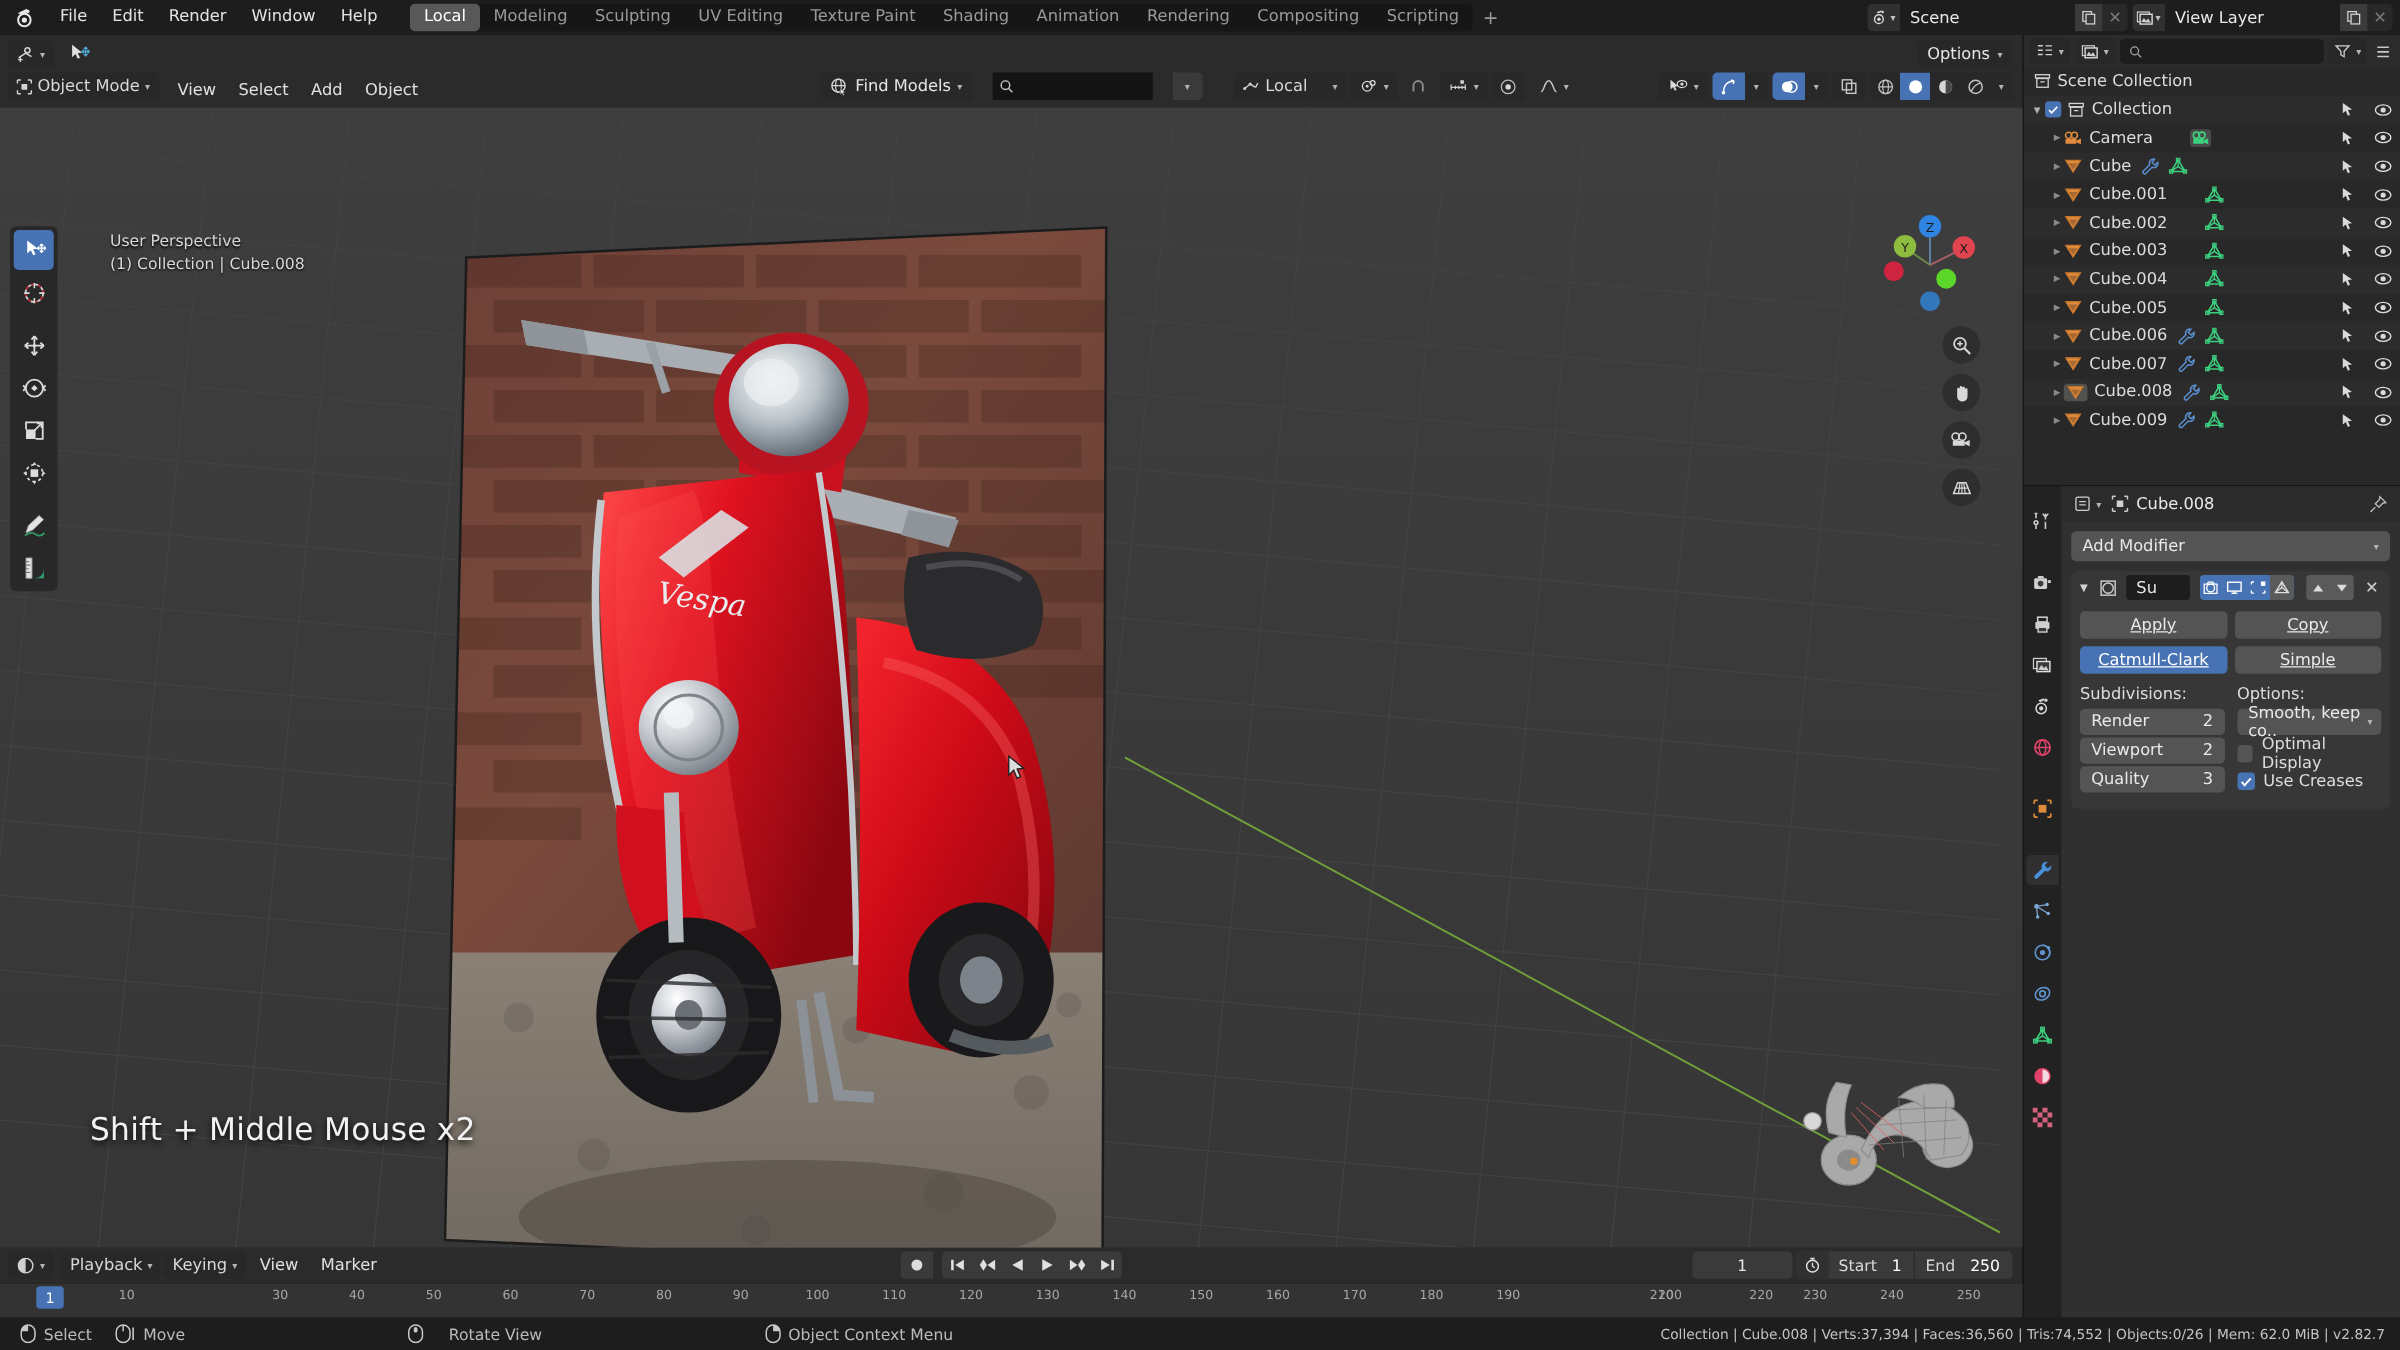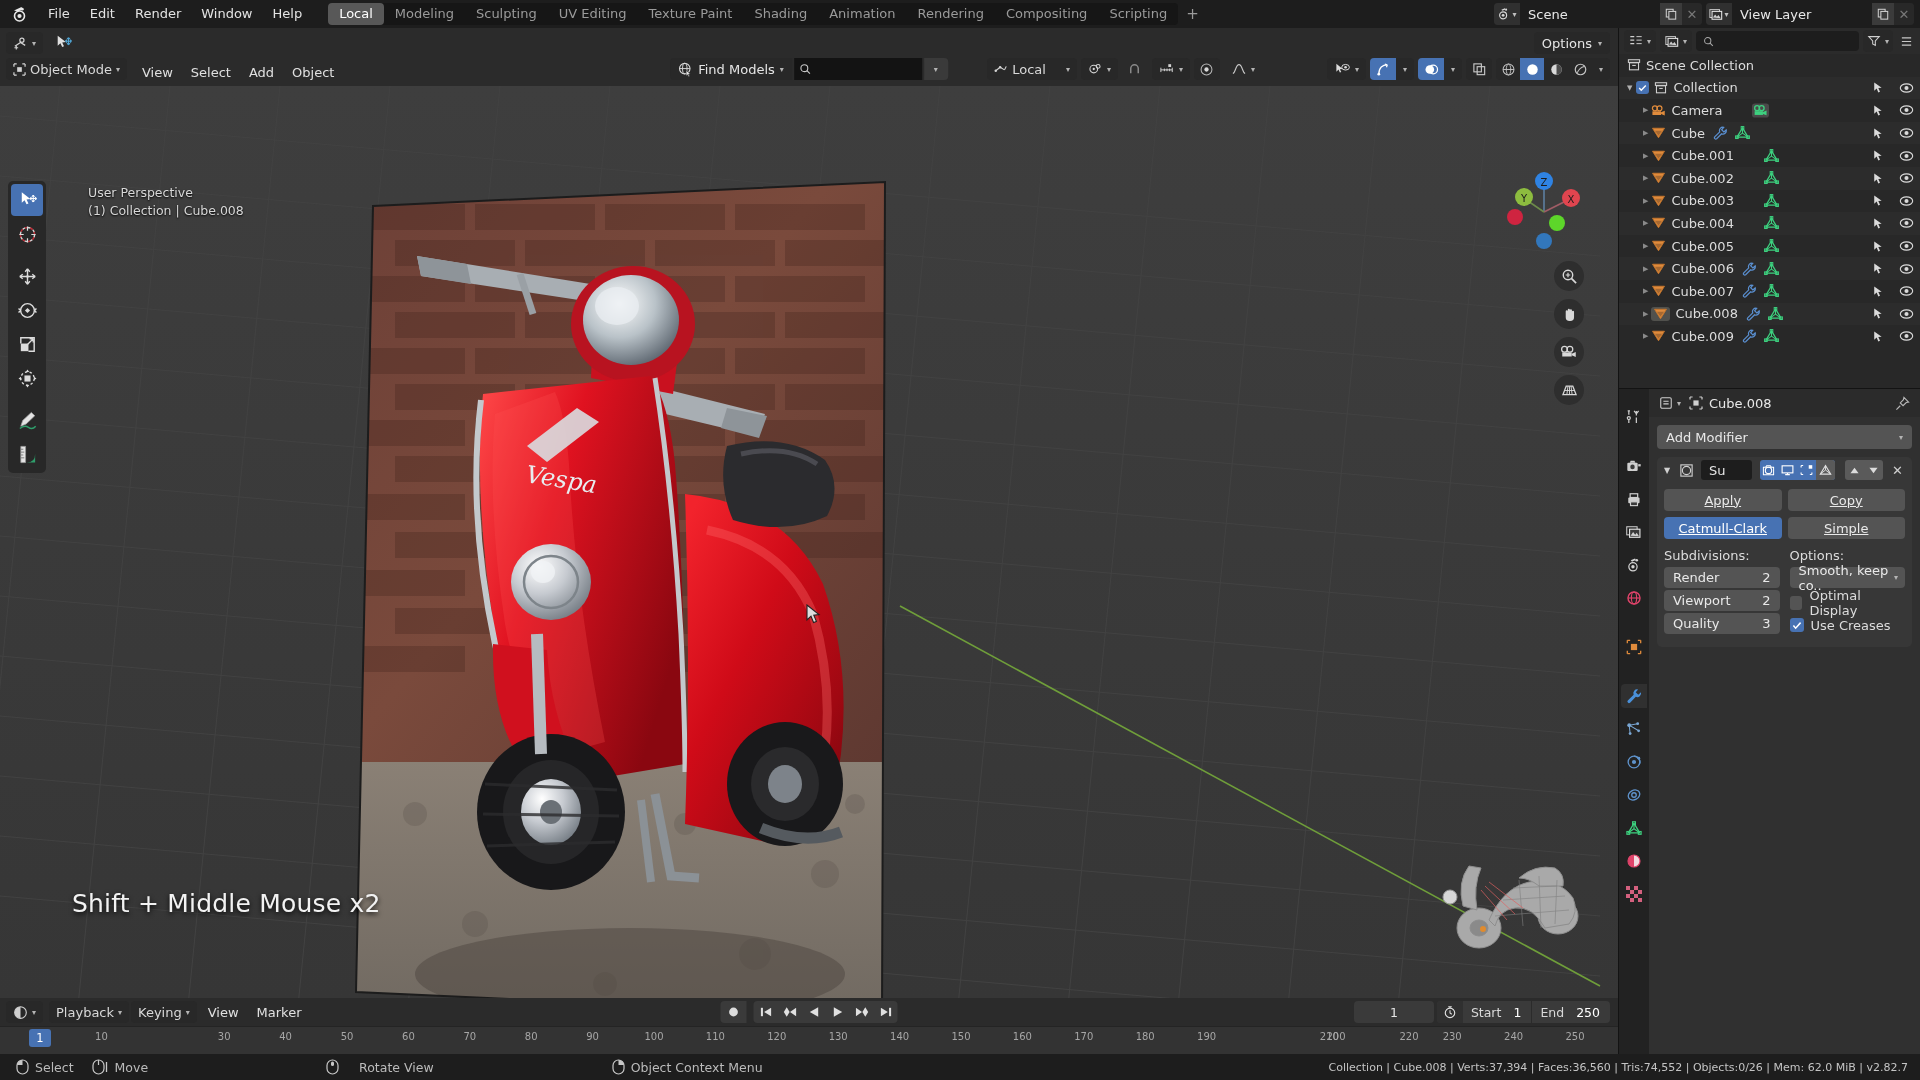--- a/index.html
+++ b/index.html
@@ -43,21 +43,21 @@
   .hbtn.flat { background:transparent; }
   .chev { font-size:8px; color:#b4b4b4; }
   .vmenu { padding:2px 9px; font-size:13px; color:#e0e0e0; border-radius:3px; }
   .icobtn { width:26px; height:22px; display:flex; align-items:center; justify-content:center; background:#282828; border-radius:4px; }
   .icobtn.on { background:#4772b3; }
   .icobtn.flat { background:transparent; }
   .seg { display:flex; background:#282828; border-radius:4px; overflow:hidden; height:22px; }
   .seg > div { width:24px; display:flex; align-items:center; justify-content:center; }
   .seg > div.on { background:#4772b3; }
 
-  .findbar { position:absolute; left:50%; transform:translateX(-50%); display:flex; align-items:center; gap:2px; }
+  .findbar { position:absolute; left:50%; transform:translateX(-50%); display:flex; align-items:center; gap:16px; }
   .find-sel { display:flex; align-items:center; gap:5px; background:#282828; border-radius:4px 0 0 4px; height:22px; padding:0 8px; font-size:13px; }
   .find-input { width:128px; height:22px; background:#131313; border-radius:0; display:flex; align-items:center; padding-left:20px;
                 position:relative; font-size:12px; color:#8a8a8a; }
   .find-drop { width:24px; height:22px; background:#3a3a3a; border-radius:0 4px 4px 0; display:flex; align-items:center; justify-content:center; }
 
   .opt-btn { position:absolute; right:8px; top:4px; height:22px; display:flex; align-items:center; gap:6px;
              padding:0 8px; background:#282828; border-radius:4px; font-size:13px; }
 
   
   .viewport { flex:1; position:relative; overflow:hidden;

